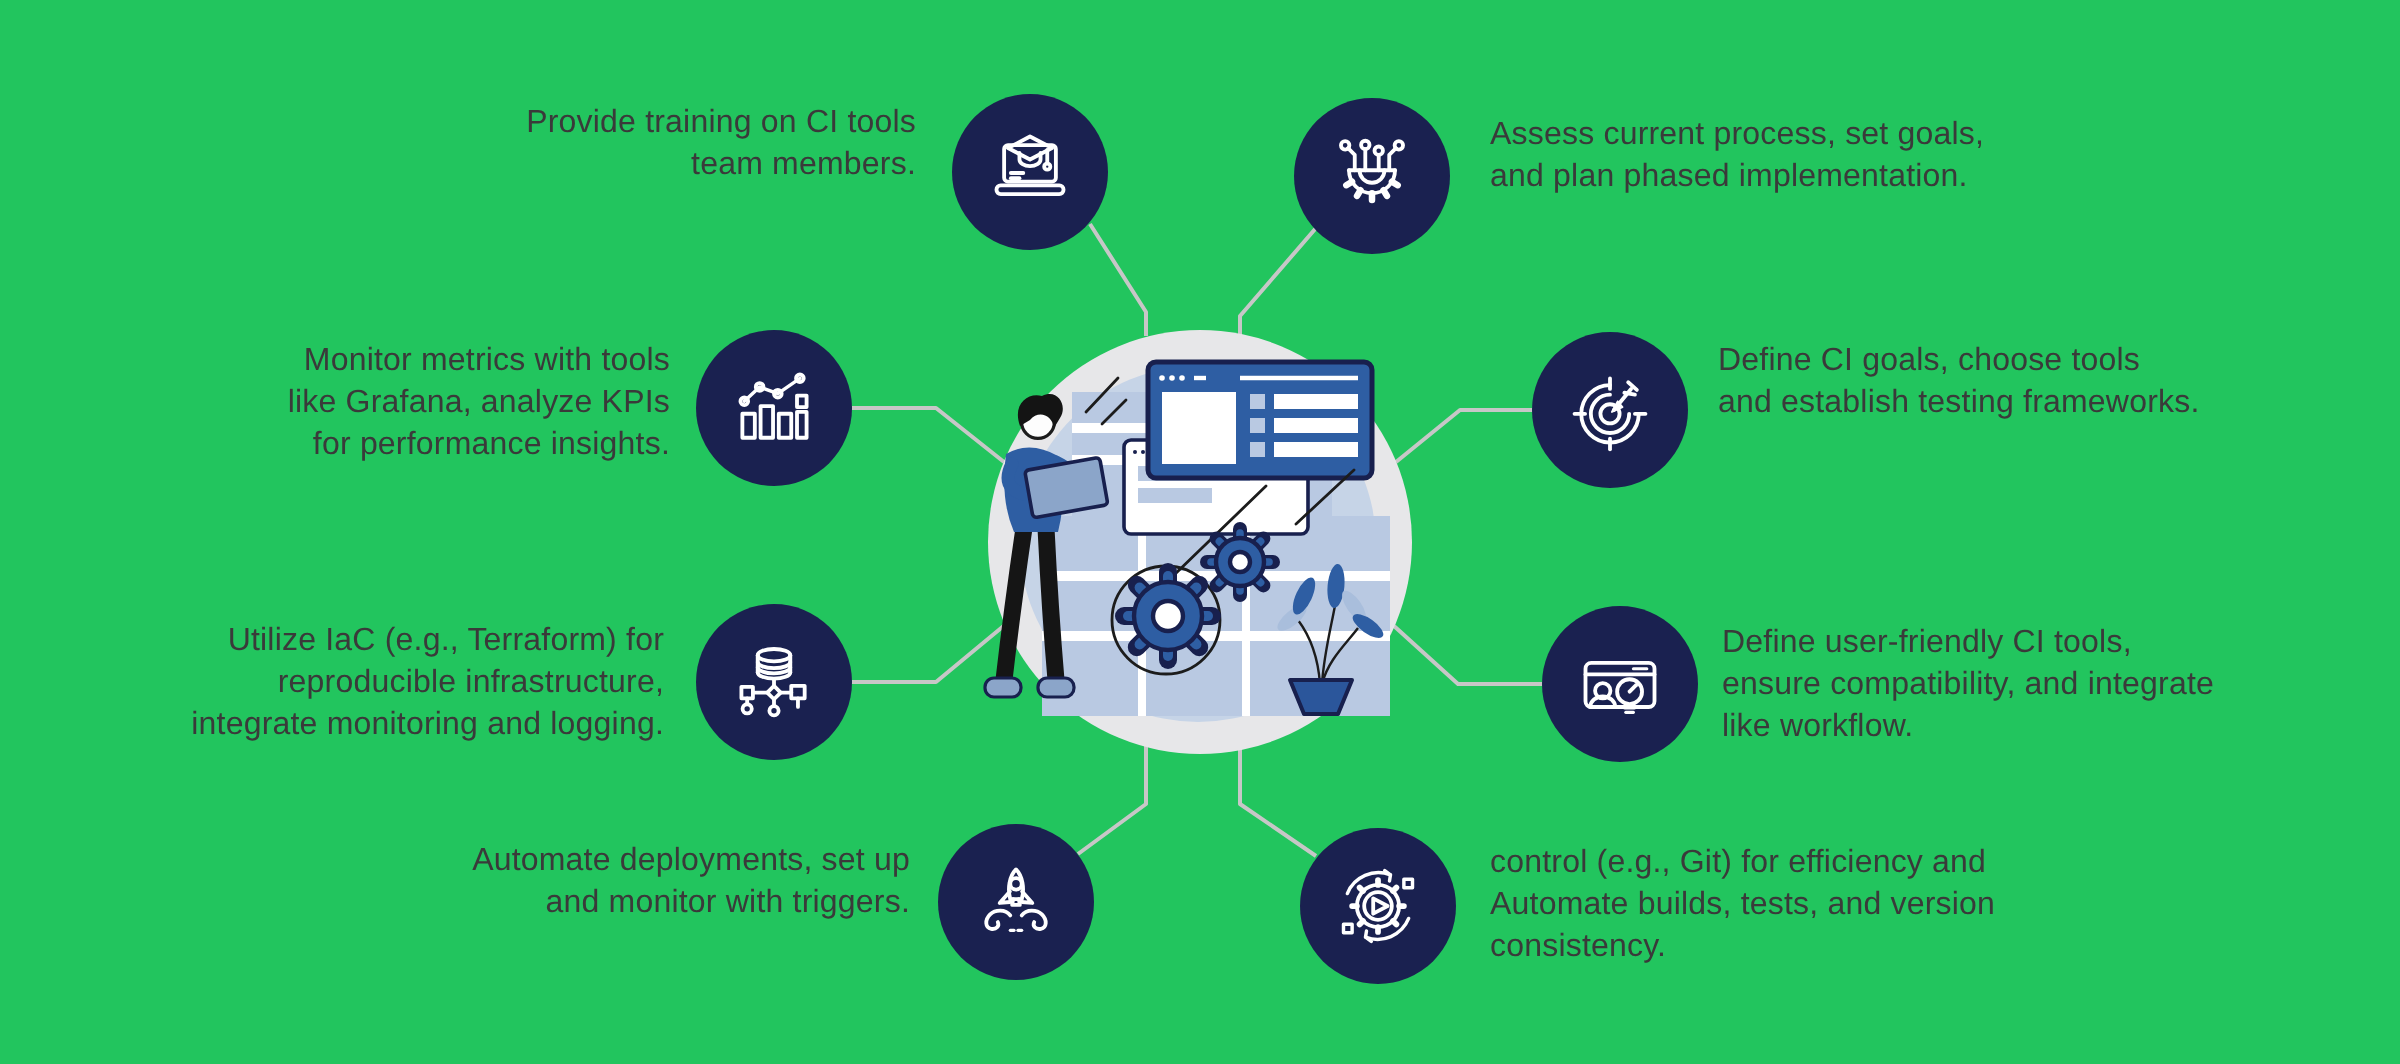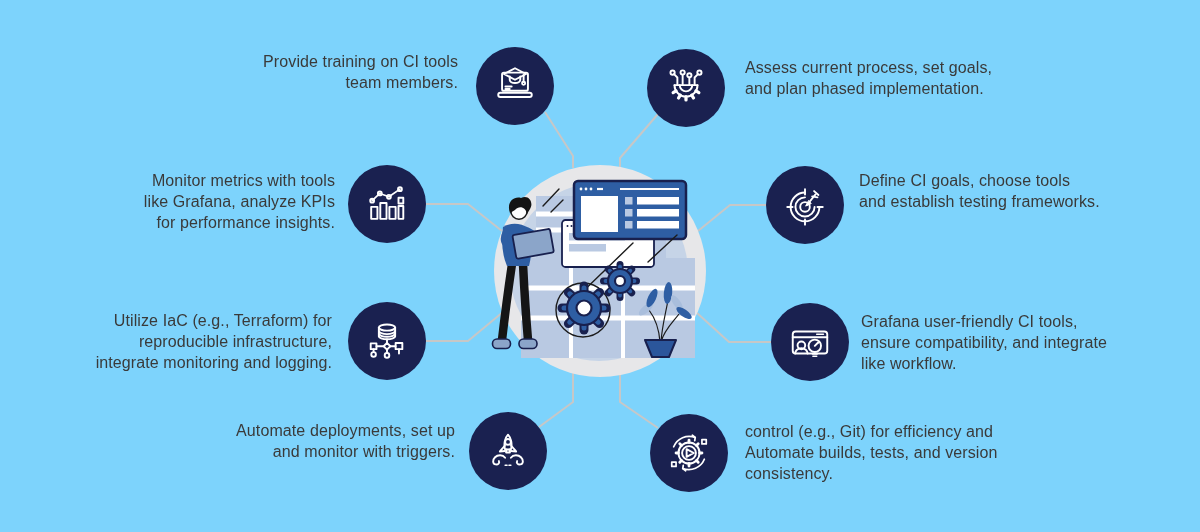--- a/index.html
+++ b/index.html
@@ -1,17 +1,17 @@
 <!DOCTYPE html>
 <html><head>
 <meta charset="utf-8">
 <style>
   html,body{margin:0;padding:0;background:#ffffff;}
   .canvas{
-    position:relative;width:1200px;height:532px;background:#7dd3fc;
+    position:relative;width:1200px;height:532px;background:#22c55e;
     overflow:hidden;font-family:"Liberation Sans",sans-serif;
   }
   #underlay{position:absolute;left:0;top:0;pointer-events:none;}
   .node-circle{
     position:absolute;width:78px;height:78px;border-radius:50%;
     background:#1a2150;display:flex;align-items:center;justify-content:center;
   }
   .node-text{
     position:absolute;font-size:16px;line-height:21px;font-weight:500;
     color:#3a3a3a;white-space:nowrap;letter-spacing:0.1px;
@@ -351,21 +351,21 @@
     <div>and establish testing frameworks.</div>
   </div>
 
   <div class="node-text t-ll">
     <div>Utilize IaC (e.g., Terraform) for</div>
     <div>reproducible infrastructure,</div>
     <div>integrate monitoring and logging.</div>
   </div>
 
   <div class="node-text t-lr">
-    <div>Grafana user-friendly CI tools,</div>
+    <div>Define user-friendly CI tools,</div>
     <div>ensure compatibility, and integrate</div>
     <div>like workflow.</div>
   </div>
 
   <div class="node-text t-bl">
     <div>Automate deployments, set up</div>
     <div>and monitor with triggers.</div>
   </div>
 
   <div class="node-text t-br">

